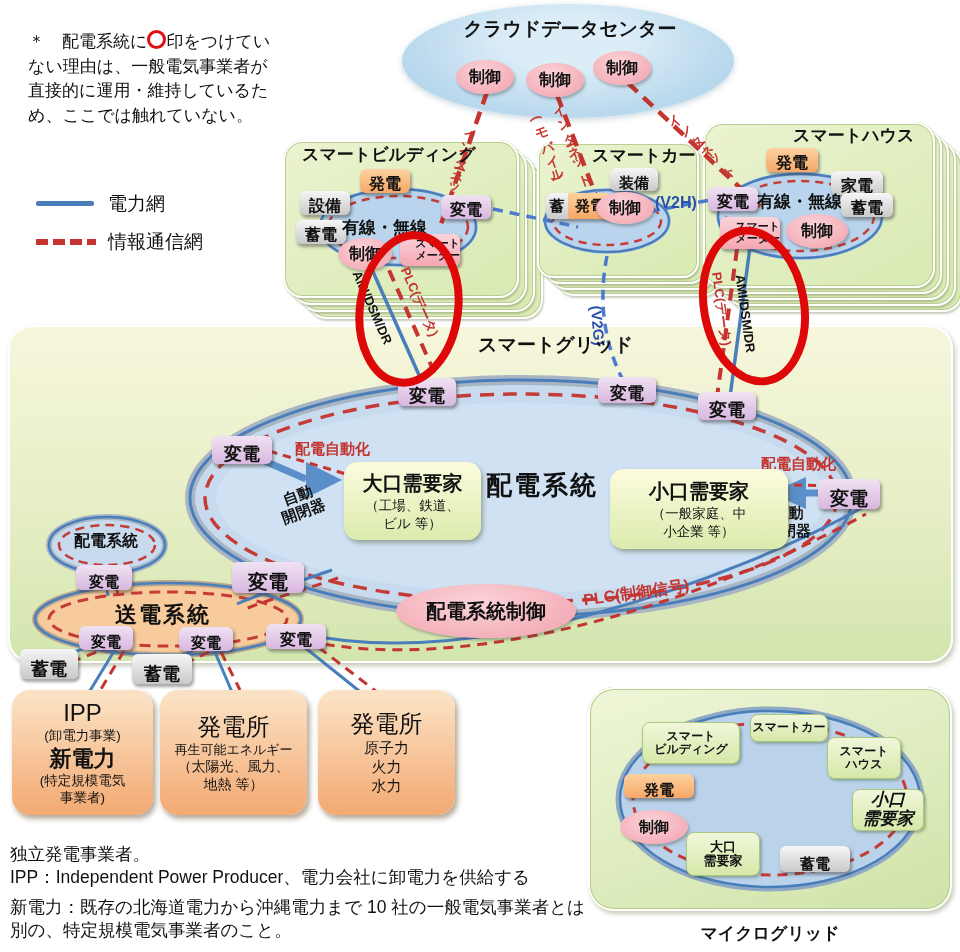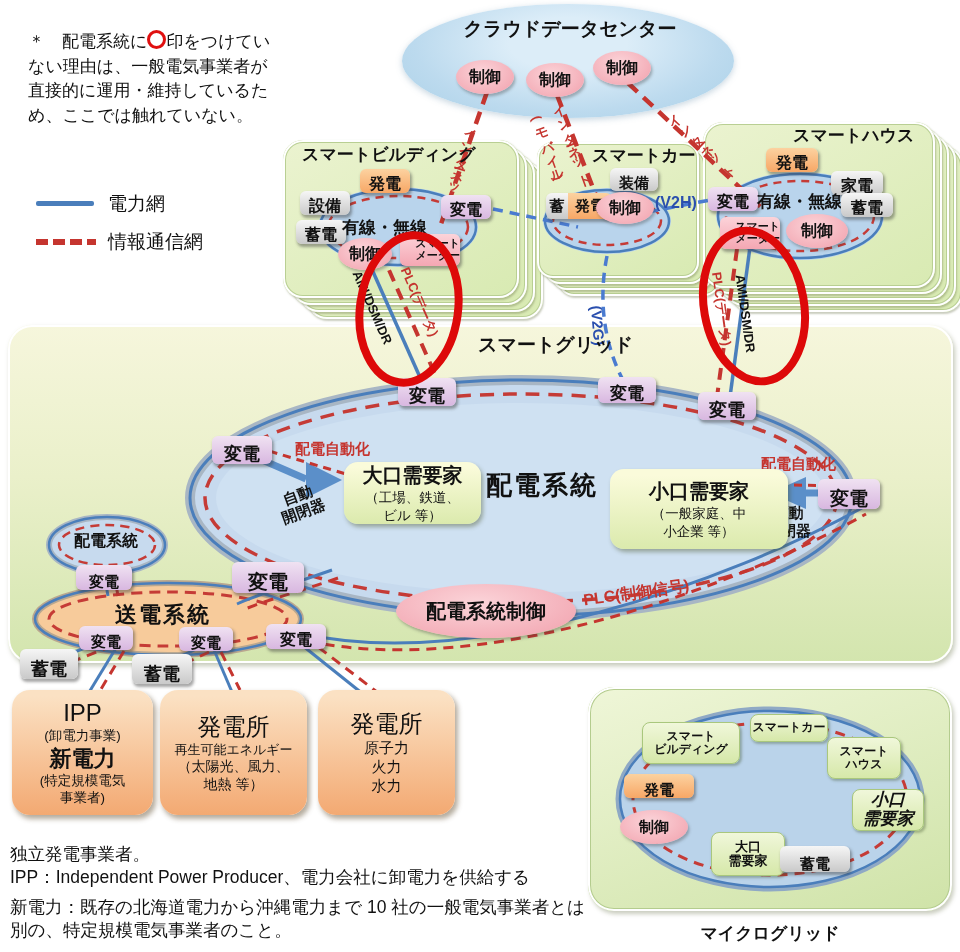--- a/index.html
+++ b/index.html
@@ -291,21 +291,21 @@
   <div class="t red" style="left:761px;top:455px;font-size:15px;font-weight:bold;">配電自動化</div>
   <div class="t" style="left:278px;top:486px;font-size:15px;font-weight:bold;text-align:center;line-height:1.15;transform:rotate(-20deg);">
     <div>自動</div>
     <div>開閉器</div>
     </div>
   <div class="t" style="left:766px;top:504px;font-size:15px;font-weight:bold;text-align:center;line-height:1.2;">
     <div>自動</div>
     <div>開閉器</div>
     </div>
 
-  <div class="yg" style="left:344px;top:462px;width:137px;height:62px;">
+  <div class="yg" style="left:344px;top:462px;width:137px;height:78px;">
     <div style="font-size:20px;font-weight:bold;">大口需要家</div>
     <div style="font-size:13.5px;">（工場、鉄道、</div>
     <div style="font-size:13.5px;">ビル 等）</div>
     </div>
   <div class="yg" style="left:610px;top:469px;width:178px;height:80px;">
     <div style="font-size:20px;font-weight:bold;">小口需要家</div>
     <div style="font-size:13.5px;">（一般家庭、中</div>
     <div style="font-size:13.5px;">小企業 等）</div>
     </div>
 
@@ -360,21 +360,21 @@
   <div class="box orange" style="left:624px;top:774px;width:70px;height:24px;font-size:15px;">
     <span>発電</span>
     </div>
   <div class="mnode" style="left:852px;top:789px;width:70px;height:40px;font-size:17px;font-style:italic;">
     <span>小口</span>
     <span>需要家</span>
     </div>
   <div class="pinkell" style="left:620px;top:810px;width:68px;height:34px;font-size:15px;">
     <span>制御</span>
     </div>
-  <div class="mnode" style="left:686px;top:832px;width:72px;height:42px;font-size:13px;margin-left:25px;">
+  <div class="mnode" style="left:686px;top:832px;width:72px;height:42px;font-size:13px;">
     <span>大口</span>
     <span>需要家</span>
     </div>
   <div class="box gray" style="left:780px;top:846px;width:70px;height:26px;font-size:15px;">
     <span>蓄電</span>
     </div>
   <div class="t" style="left:700px;top:922px;width:140px;text-align:center;font-size:17px;font-weight:bold;">マイクログリッド</div>
 
   <div class="abs" style="left:10px;top:843px;font-size:17.5px;line-height:1.33;">
     <div>独立発電事業者。</div>

